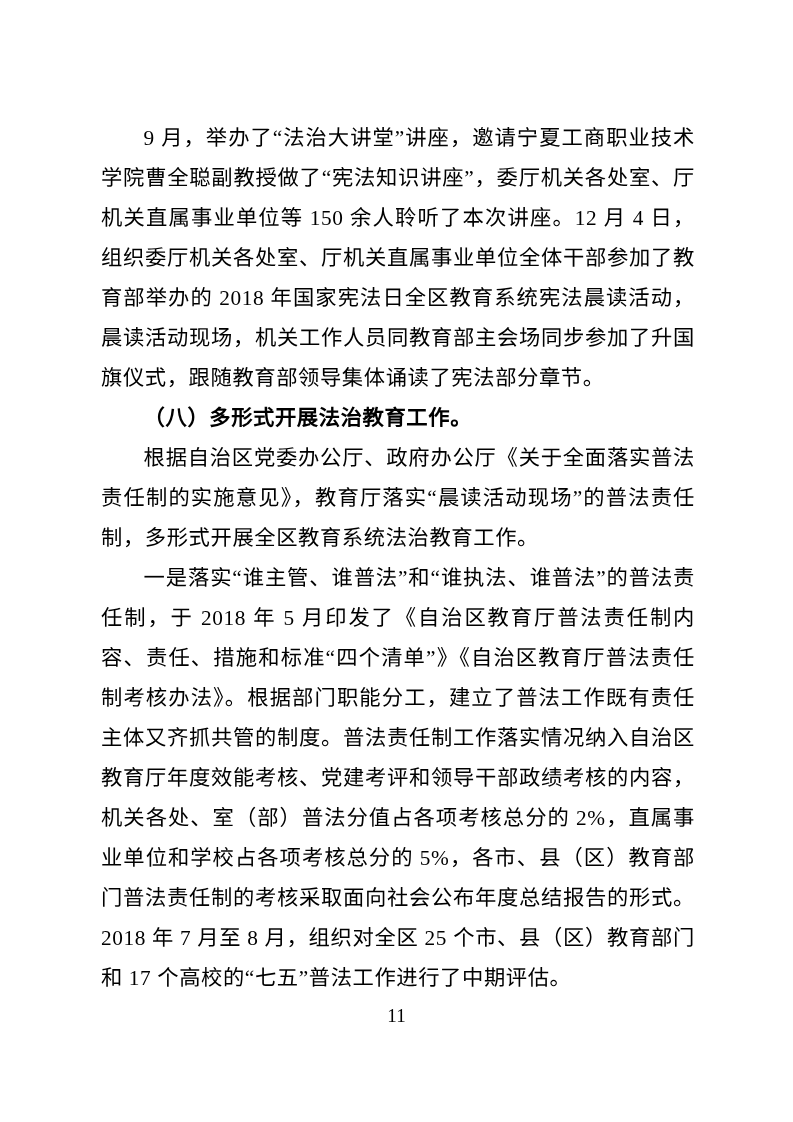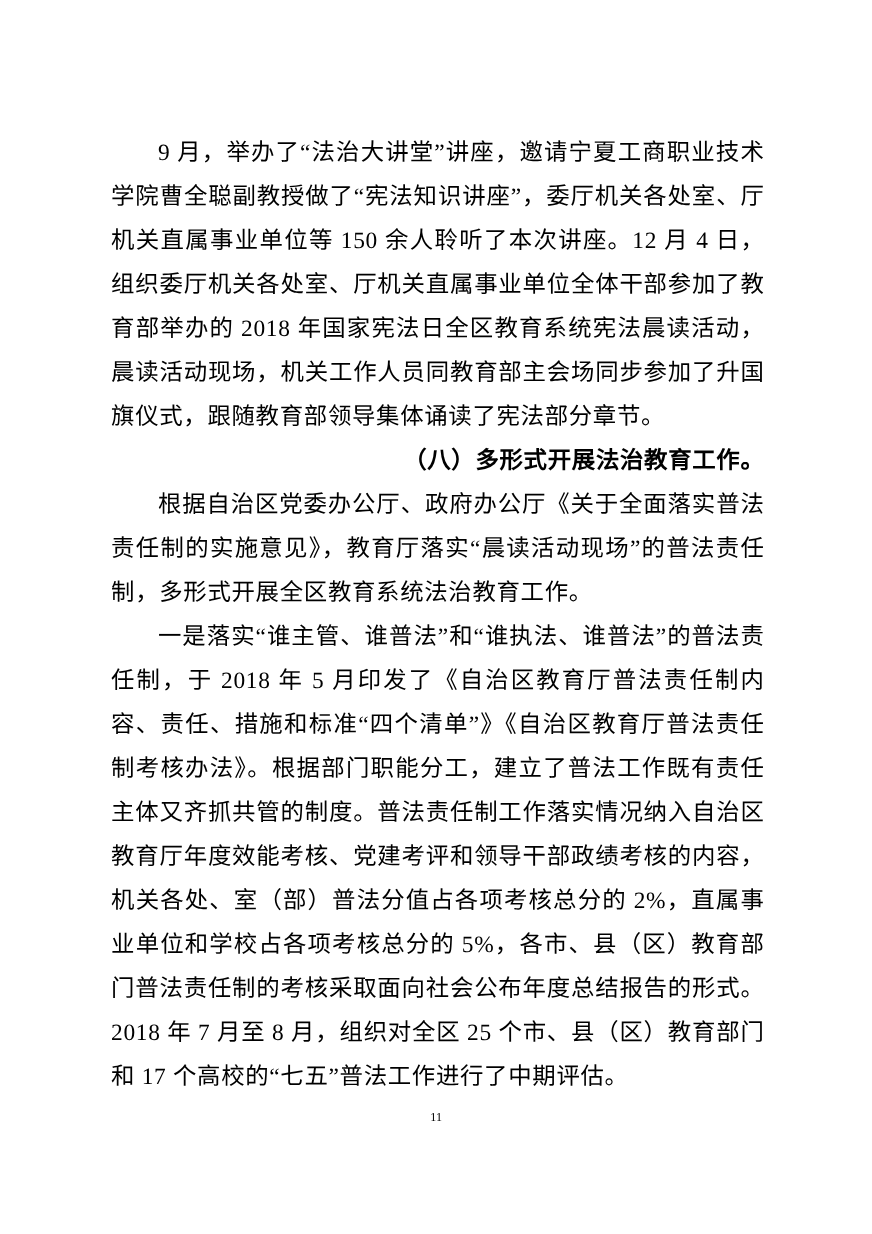--- a/index.html
+++ b/index.html
@@ -28,29 +28,29 @@
     font-size: 21.3px;
     line-height: 40px;
     text-align: justify;
     text-justify: inter-ideograph;
     text-indent: 2em;
     letter-spacing: 0.6px;
     word-break: break-all;
   }
   .content p.heading {
     font-weight: bold;
-    text-align: right;
+    text-align: left;
   }
   .footer {
     position: absolute;
     top: 1005px;
     left: 0;
     width: 793px;
     text-align: center;
-    font-size: 11px;
+    font-size: 19px;
     line-height: 22px;
     color: #000000;
   }
 </style>
 </head>
 <body>
 
 <div class="page">
   <div class="content">
     <p class="body-para">9 月，举办了“法治大讲堂”讲座，邀请宁夏工商职业技术学院曹全聪副教授做了“宪法知识讲座”，委厅机关各处室、厅机关直属事业单位等 150 余人聆听了本次讲座。12 月 4 日，组织委厅机关各处室、厅机关直属事业单位全体干部参加了教育部举办的 2018 年国家宪法日全区教育系统宪法晨读活动，晨读活动现场，机关工作人员同教育部主会场同步参加了升国旗仪式，跟随教育部领导集体诵读了宪法部分章节。</p>

